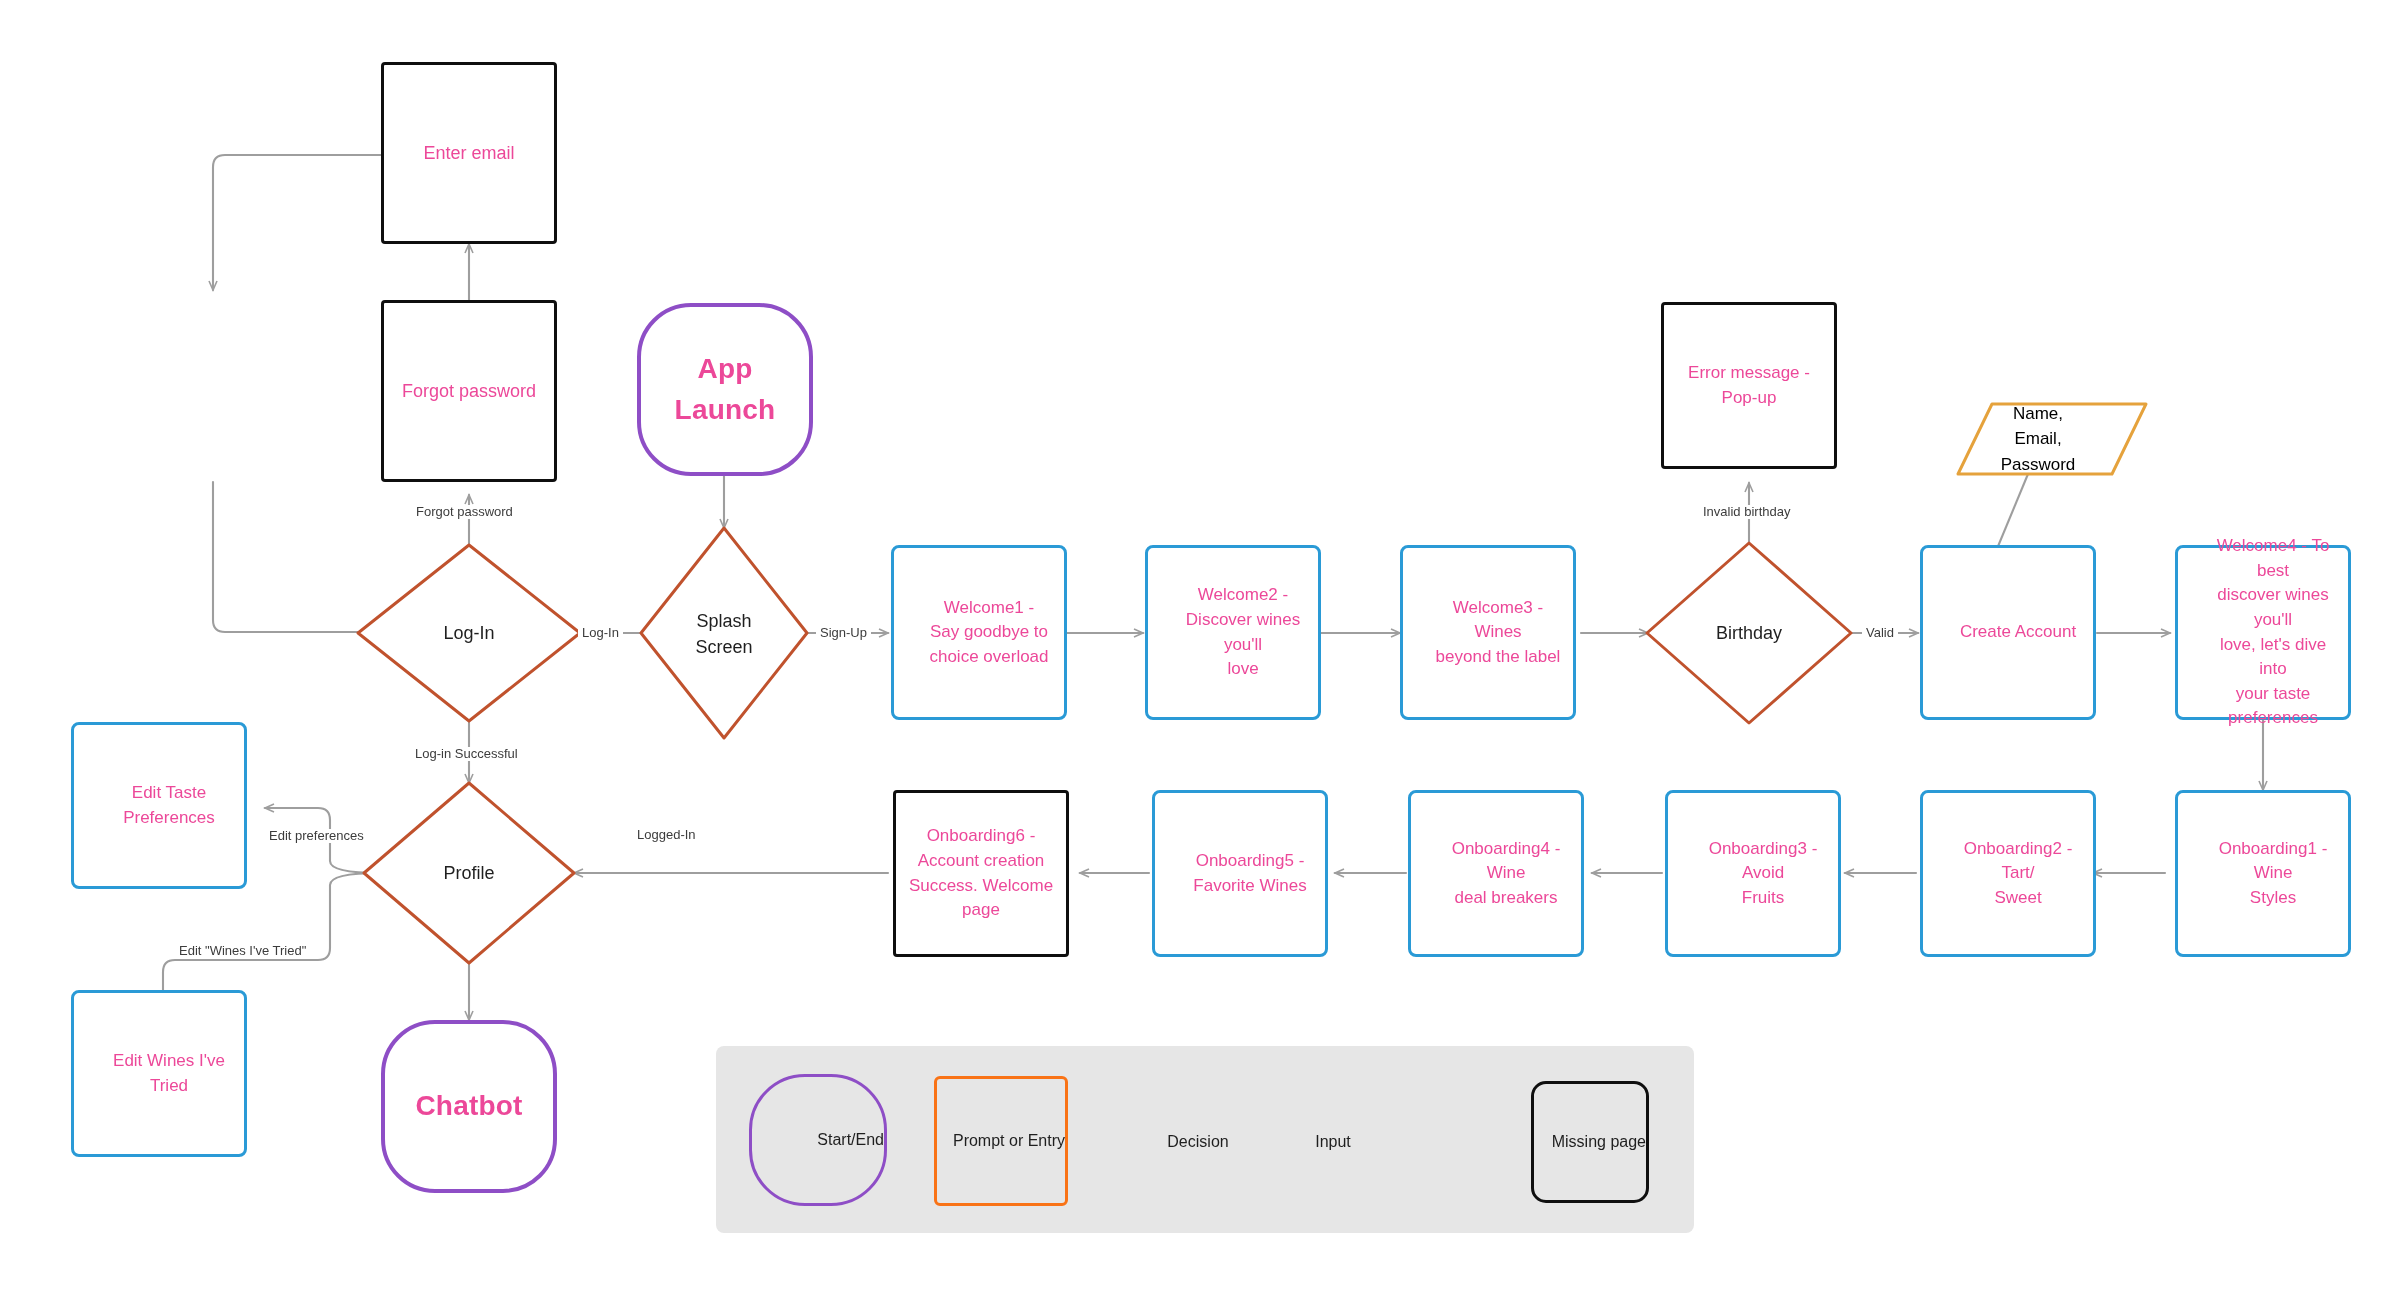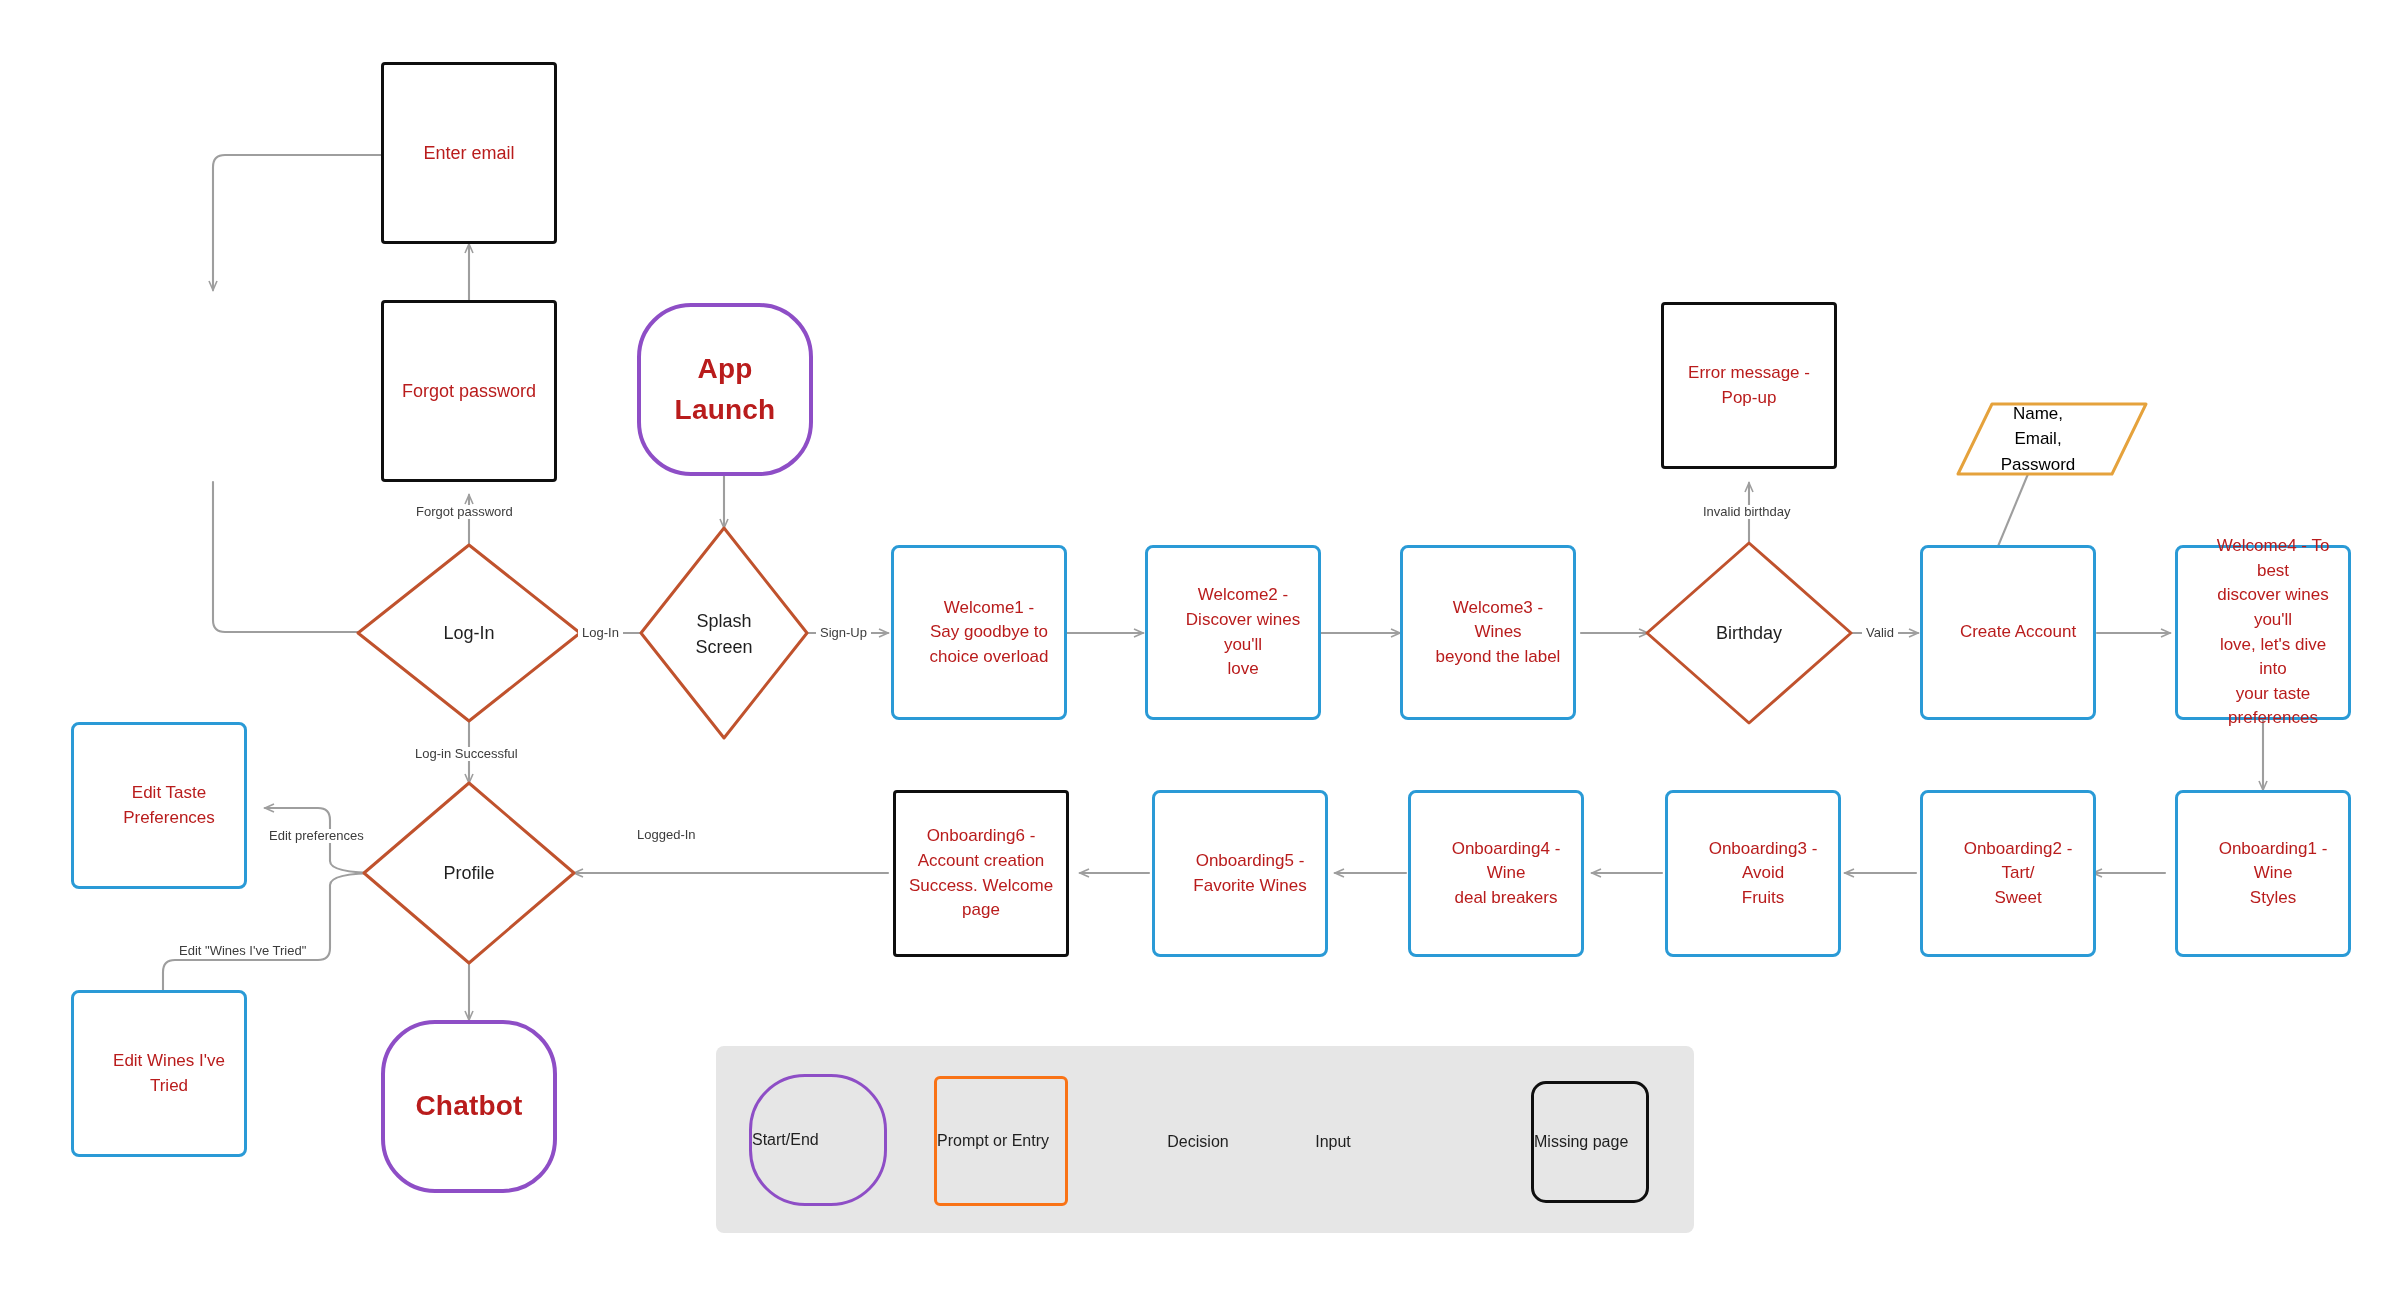--- a/index.html
+++ b/index.html
@@ -6,21 +6,21 @@
   body{
     width:2391px;height:1308px;overflow:hidden;
     font-family:"Liberation Sans","DejaVu Sans",sans-serif;
     -webkit-font-smoothing:antialiased;
   }
   #canvas{position:relative;width:2391px;height:1308px;background:#fff;}
   svg#wires{position:absolute;left:0;top:0;width:2391px;height:1308px;}
 
   .node{position:absolute;box-sizing:border-box;display:flex;align-items:center;
         justify-content:center;text-align:center;background:#ffffff;}
-  .node .lbl{display:block;line-height:1.45;padding:0 8px;color:#b91c1c;text-align:center;}
+  .node .lbl{display:block;line-height:1.45;padding:0 8px;color:#ec4899;text-align:center;}
 
   
   .n-missing{border:3px solid #0f0f0f;border-radius:4px;}
   .n-prompt{border:3px solid #2a9ad6;border-radius:8px;padding-left:20px;}
   .n-start{border:4px solid #8e4ec6;border-radius:54px;}
   .n-start .lbl{font-weight:bold;font-size:28px;letter-spacing:.2px;}
 
   .fs17 .lbl{font-size:17px;}
   .fs18 .lbl{font-size:18px;}
 
@@ -33,21 +33,21 @@
   .n-input{position:absolute;display:flex;align-items:center;justify-content:center;
            text-align:center;}
   .n-input .lbl{font-size:17px;line-height:1.5;color:#000000;}
 
   .edge-label{position:absolute;font-size:13px;color:#3c3c3c;white-space:nowrap;
               background:#ffffff;padding:0 4px;line-height:14px;}
 
   
   #legend{position:absolute;left:716px;top:1046px;width:978px;height:187px;
           background:#e6e6e6;border-radius:8px;}
-  .lg-item{position:absolute;display:flex;align-items:center;justify-content:flex-start;
+  .lg-item{position:absolute;display:flex;align-items:center;justify-content:flex-end;
            text-align:center;}
   .lg-item .lbl{font-size:16px;color:#1f1f1f;}
   .lg-start{border:3px solid #8e4ec6;border-radius:56px;}
   .lg-prompt{border:3px solid #f97316;border-radius:6px;}
   .lg-missing{border:3px solid #0f0f0f;border-radius:15px;}
   .lg-text{position:absolute;display:flex;align-items:center;justify-content:center;
            font-size:16px;color:#1f1f1f;}
 </style>
 </head>
 <body>

